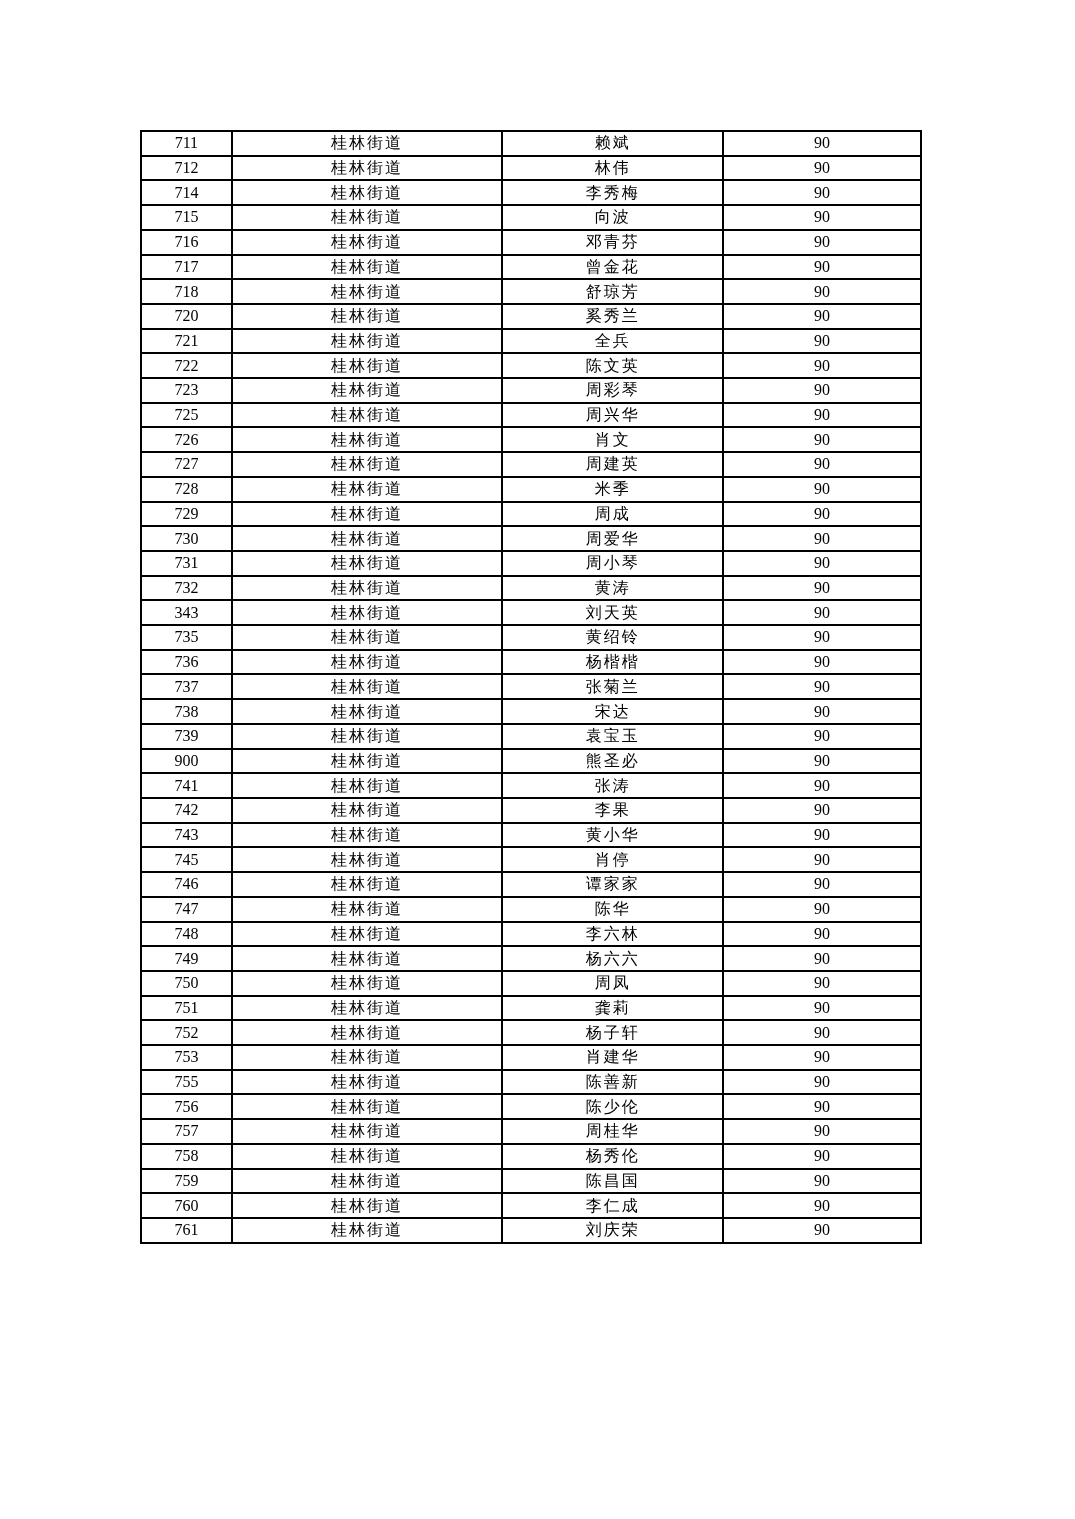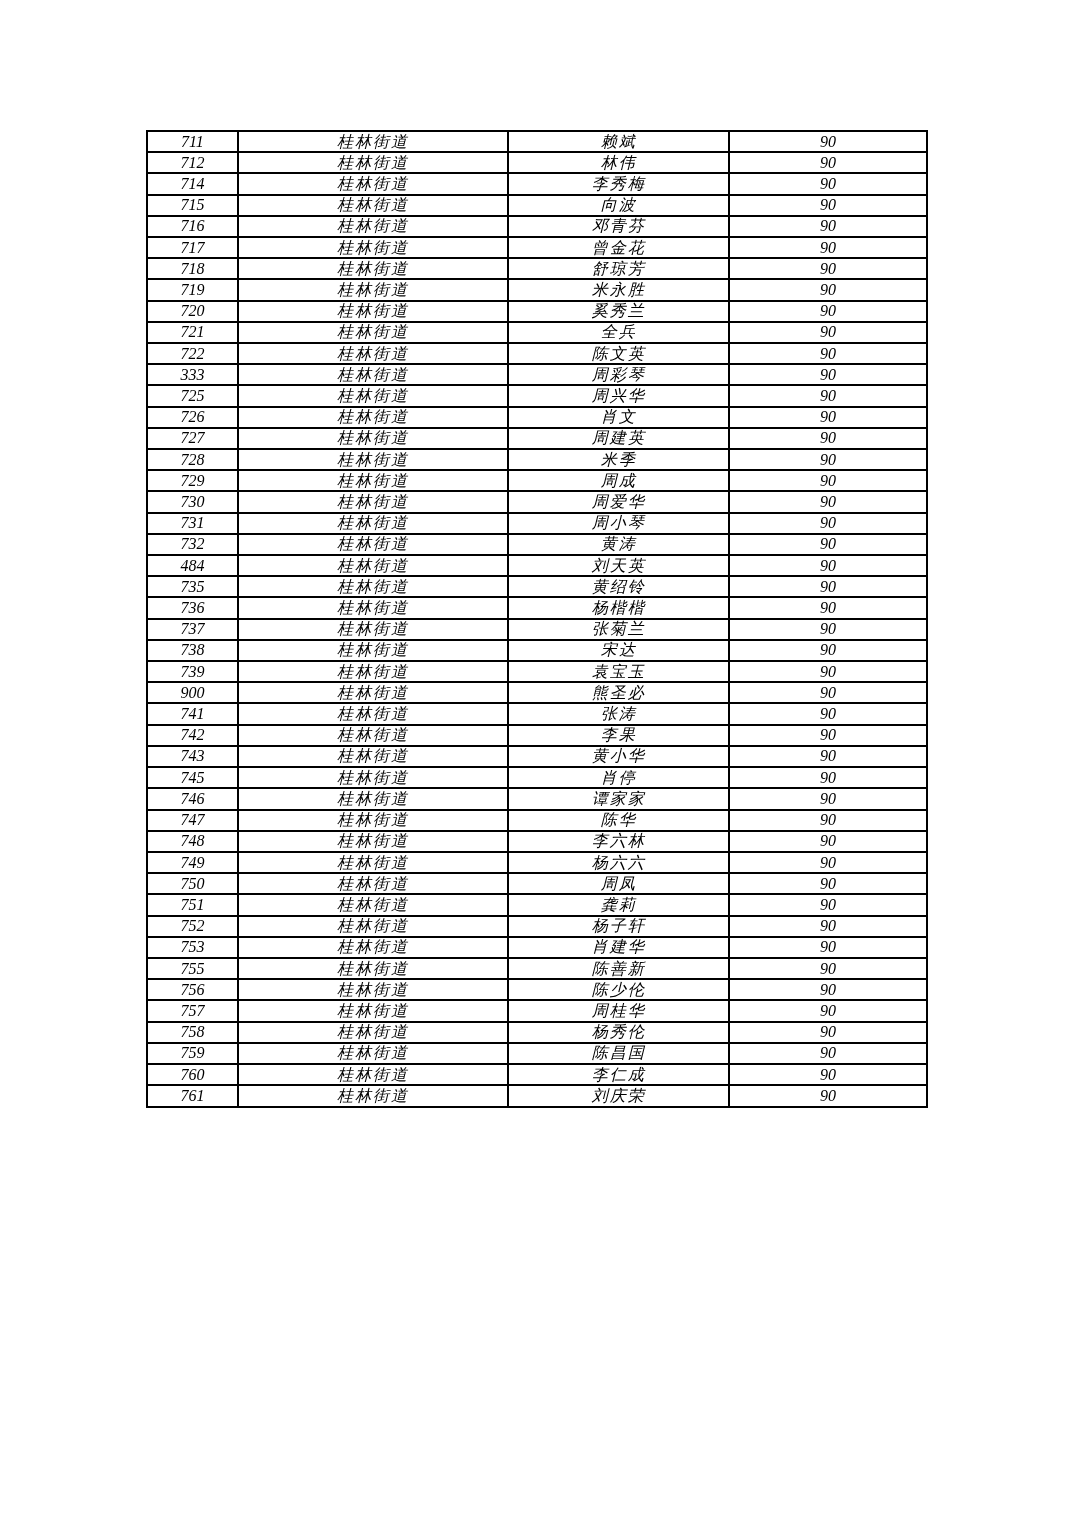--- a/index.html
+++ b/index.html
@@ -16,27 +16,26 @@
   }
   .page {
     position: absolute;
     left: 0; top: 0;
     width: 1075px;
     height: 1519px;
     background: #ffffff;
   }
   table.roster {
     position: absolute;
-    left: 146px;
+    left: 140px;
     top: 130px;
     width: 782px;
-    height: 978px;
+    height: 1114px;
     border-collapse: collapse;
     table-layout: fixed;
-    font-style: italic;
   }
   table.roster td {
     border: 2px solid #000000;
     text-align: center;
     vertical-align: middle;
     padding: 0;
     font-size: 16px;
     line-height: 1;
     overflow: hidden;
     white-space: nowrap;
@@ -88,45 +87,39 @@
           <td class="c-name">曾金花</td>
           <td class="c-score">90</td>
         </tr>
         <tr>
           <td class="c-no">718</td>
           <td class="c-street">桂林街道</td>
           <td class="c-name">舒琼芳</td>
           <td class="c-score">90</td>
         </tr>
         <tr>
-          <td class="c-no">719</td>
-          <td class="c-street">桂林街道</td>
-          <td class="c-name">米永胜</td>
-          <td class="c-score">90</td>
-        </tr>
-        <tr>
           <td class="c-no">720</td>
           <td class="c-street">桂林街道</td>
           <td class="c-name">奚秀兰</td>
           <td class="c-score">90</td>
         </tr>
         <tr>
           <td class="c-no">721</td>
           <td class="c-street">桂林街道</td>
           <td class="c-name">全兵</td>
           <td class="c-score">90</td>
         </tr>
         <tr>
           <td class="c-no">722</td>
           <td class="c-street">桂林街道</td>
           <td class="c-name">陈文英</td>
           <td class="c-score">90</td>
         </tr>
         <tr>
-          <td class="c-no">333</td>
+          <td class="c-no">723</td>
           <td class="c-street">桂林街道</td>
           <td class="c-name">周彩琴</td>
           <td class="c-score">90</td>
         </tr>
         <tr>
           <td class="c-no">725</td>
           <td class="c-street">桂林街道</td>
           <td class="c-name">周兴华</td>
           <td class="c-score">90</td>
         </tr>
@@ -166,21 +159,21 @@
           <td class="c-name">周小琴</td>
           <td class="c-score">90</td>
         </tr>
         <tr>
           <td class="c-no">732</td>
           <td class="c-street">桂林街道</td>
           <td class="c-name">黄涛</td>
           <td class="c-score">90</td>
         </tr>
         <tr>
-          <td class="c-no">484</td>
+          <td class="c-no">343</td>
           <td class="c-street">桂林街道</td>
           <td class="c-name">刘天英</td>
           <td class="c-score">90</td>
         </tr>
         <tr>
           <td class="c-no">735</td>
           <td class="c-street">桂林街道</td>
           <td class="c-name">黄绍铃</td>
           <td class="c-score">90</td>
         </tr>

